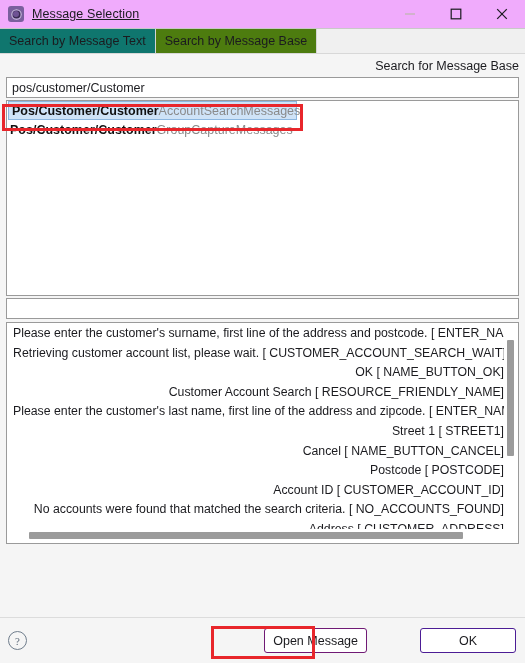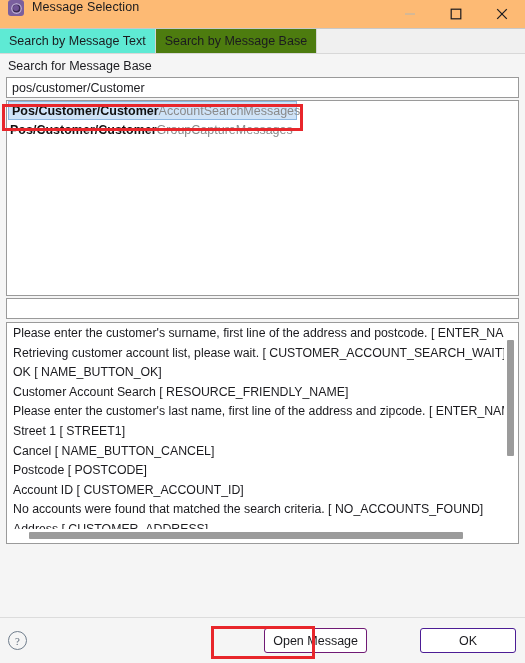--- a/index.html
+++ b/index.html
@@ -20,24 +20,26 @@
     height: 663px;
     position: relative;
     display: flex;
     flex-direction: column;
     background: #f5f5f5;
   }
 
   
   .titlebar {
     height: 28px;
-    background: #fdba74;
-    display: flex;
-    flex: 0 0 auto;
-    position: relative;
+    background: #f0abfc;
+    display: flex;
+    align-items: center;
+    flex: 0 0 auto;
+    position: relative;
+    text-decoration: underline;
   }
   .title-icon {
     width: 16px;
     height: 16px;
     margin-left: 8px;
     margin-right: 8px;
     border-radius: 3px;
     background: #7a5f9e;
     position: relative;
     flex: 0 0 auto;
@@ -96,41 +98,42 @@
     left: 0; right: 0; top: 0;
     height: 1px;
     background: #c8c8c8;
   }
   .tab {
     padding: 0 9px;
     display: flex;
     align-items: center;
     font-size: 12.5px;
     color: #1b1b1f;
-    background: #5eead4;
+    background: #0f766e;
     border-right: 1px solid #d5d5d5;
     white-space: nowrap;
   }
   .tab.active {
     background: #4d7c0f;
     color: #1b1b1f;
   }
   .tabstrip-filler {
     flex: 1 1 auto;
     background: #f0f0f0;
   }
 
   
   .content {
     flex: 1 1 auto;
     background: #f5f5f5;
     padding: 0 6px;
     display: flex;
     flex-direction: column;
     box-sizing: border-box;
+    text-align: right;
   }
   .field-label {
     font-size: 12.5px;
     color: #1b1b1f;
     padding: 5px 0 4px 2px;
     flex: 0 0 auto;
   }
   .text-input {
     height: 21px;
     background: #ffffff;

